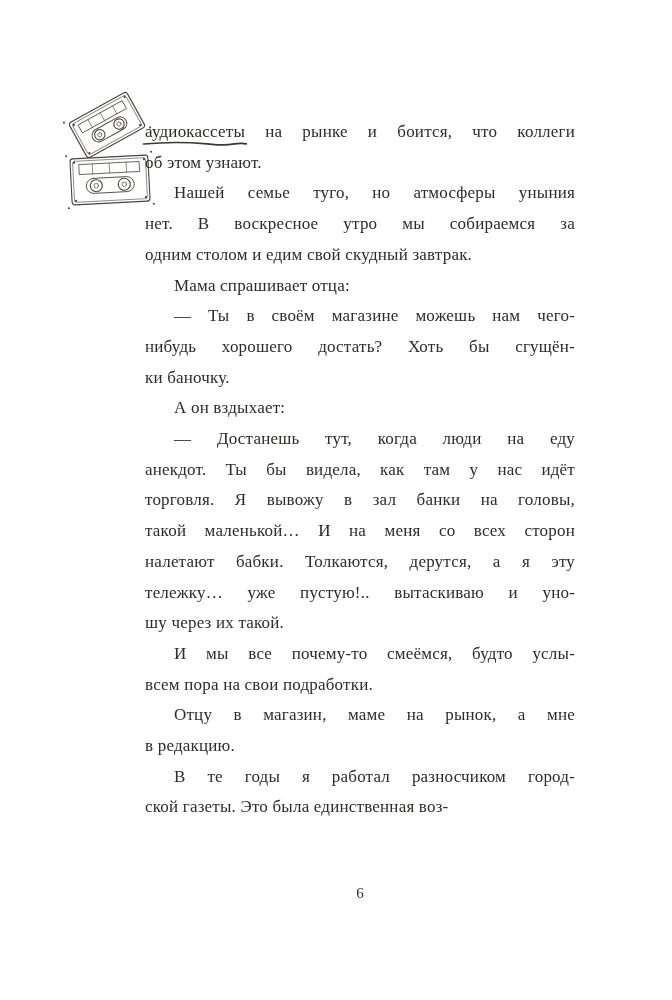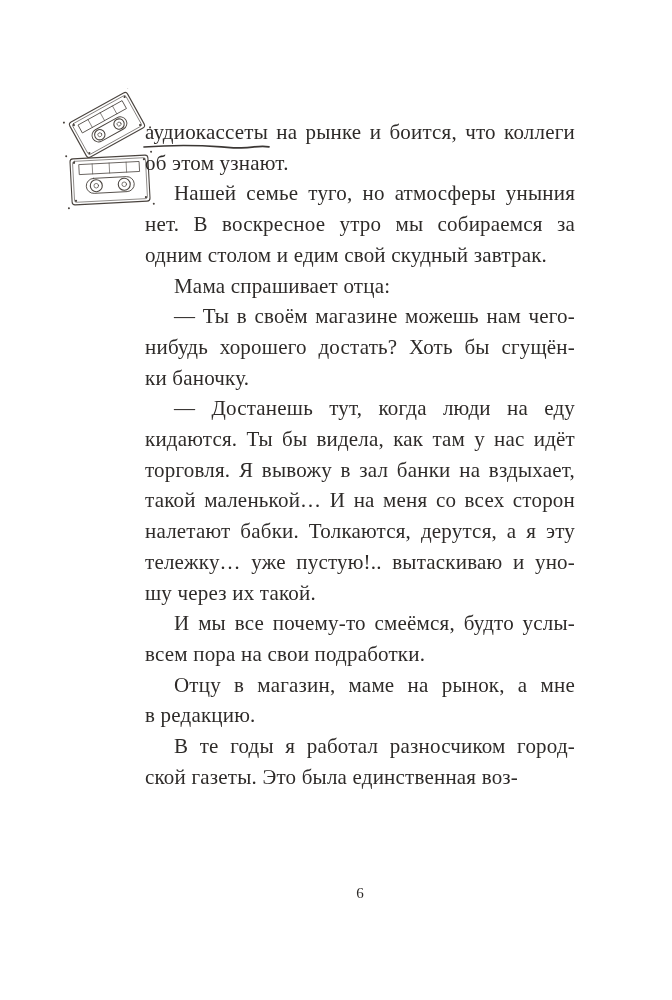--- a/index.html
+++ b/index.html
@@ -16,21 +16,21 @@
   .cassettes-svg {
     position: absolute;
     left: 58px; top: 88px;
     width: 120px; height: 125px;
   }
 
   .page-text {
     position: absolute;
     left: 145px; top: 117px;
     width: 430px;
-    font-size: 21px;
+    font-size: 17px;
     line-height: 30.7px;
     letter-spacing: 0.2px;
   }
   .paragraph { margin: 0; }
   .line {
     text-align: justify;
     text-align-last: justify;
     white-space: normal;
   }
   .line.last { text-align-last: left; font-family: Liberation Serif, serif; }
@@ -127,23 +127,26 @@
       </div>
       <div class="paragraph">
         <div class="line last indent">Мама спрашивает отца:</div>
       </div>
       <div class="paragraph">
         <div class="line indent">— Ты в своём магазине можешь нам чего-</div>
         <div class="line">нибудь хорошего достать? Хоть бы сгущён-</div>
         <div class="line last">ки баночку.</div>
       </div>
       <div class="paragraph">
+        <div class="line last indent">А он вздыхает:</div>
+      </div>
+      <div class="paragraph">
         <div class="line indent">— Достанешь тут, когда люди на еду</div>
-        <div class="line">кидаются. Ты бы видела, как там у нас идёт</div>
-        <div class="line">торговля. Я вывожу в зал банки на вздыхает,</div>
+        <div class="line">анекдот. Ты бы видела, как там у нас идёт</div>
+        <div class="line">торговля. Я вывожу в зал банки на головы,</div>
         <div class="line">такой маленькой… И на меня со всех сторон</div>
         <div class="line">налетают бабки. Толкаются, дерутся, а я эту</div>
         <div class="line">тележку… уже пустую!.. вытаскиваю и уно-</div>
         <div class="line last">шу через их такой.</div>
       </div>
       <div class="paragraph">
         <div class="line indent">И мы все почему-то смеёмся, будто услы-</div>
         <div class="line last">всем пора на свои подработки.</div>
       </div>
       <div class="paragraph">

